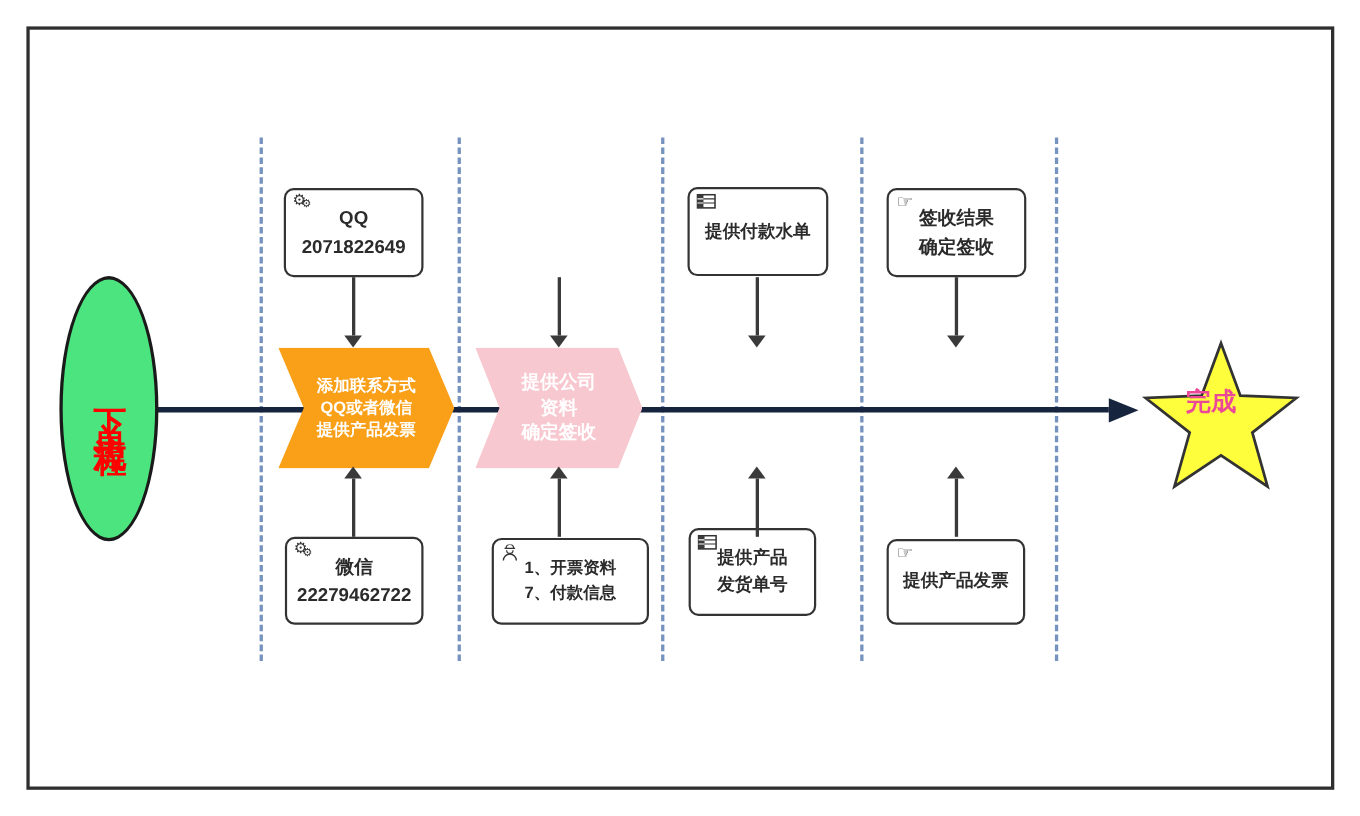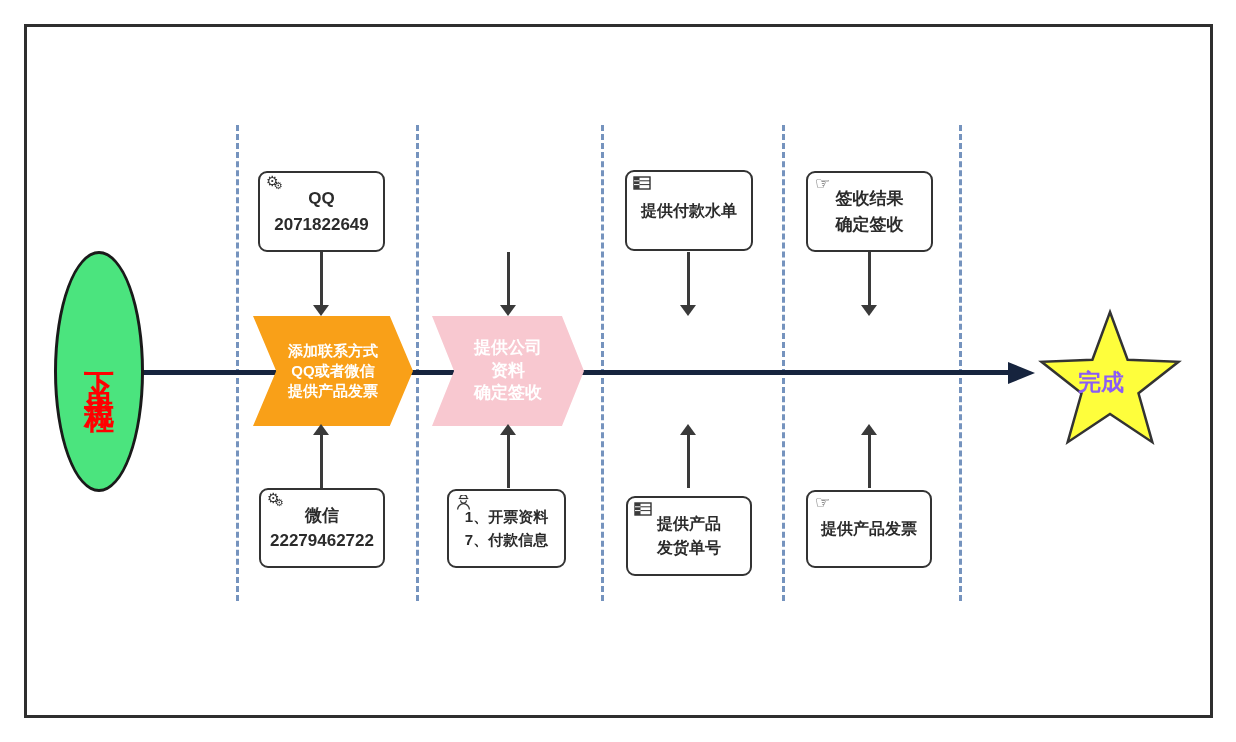--- a/index.html
+++ b/index.html
@@ -38,22 +38,22 @@
   .svg-icon{position:absolute;top:4px;left:6px;}
   .hand{position:absolute;top:2px;left:7px;font-size:17px;color:#333;line-height:1;}
 
   .stem{position:absolute;width:2.5px;background:#3a3a3a;}
   .ah-down{position:absolute;width:0;height:0;border-left:8px solid transparent;
     border-right:8px solid transparent;border-top:11px solid #3a3a3a;}
   .ah-up{position:absolute;width:0;height:0;border-left:8px solid transparent;
     border-right:8px solid transparent;border-bottom:11px solid #3a3a3a;}
 
   .star-svg{position:absolute;left:1034px;top:308px;}
-  .star-label{position:absolute;left:1046px;top:367px;width:110px;text-align:center;
-    font-size:23px;font-weight:bold;color:#8b5cf6;}
+  .star-label{position:absolute;left:1046px;top:350px;width:110px;text-align:center;
+    font-size:23px;font-weight:bold;color:#ec4899;}
 </style>
 </head>
 <body>
 
 <div class="canvas">
   <div class="frame"></div>
 
   <div class="vsep" style="left: 236px; border-left-color: rgb(117, 147, 190);"></div>
   <div class="vsep" style="left: 416px; border-left-color: rgb(117, 147, 190);"></div>
   <div class="vsep" style="left: 601px; border-left-color: rgb(117, 147, 190);"></div>
@@ -108,32 +108,32 @@
 
   <div class="infobox" style="left:259px;top:488px;width:126px;height:80px;font-size:17px;">
     <span class="gears">
         <span class="g1">⚙</span>
         <span class="g2">⚙</span>
       </span>
     <div>微信</div>
     <div>22279462722</div>
   </div>
 
-  <div class="infobox small-font" style="left:447px;top:489px;width:119px;height:79px;">
+  <div class="infobox small-font" style="left:447px;top:489px;width:143px;height:79px;">
     <svg class="svg-icon" width="17" height="16" viewBox="0 0 17 16">
       <path d="M5.1 3.2 a3.4 3.4 0 0 1 6.8 0" fill="none" stroke="#333" stroke-width="1.2"></path>
       <line x1="3.7" y1="3.5" x2="13.3" y2="3.5" stroke="#333" stroke-width="1.2"></line>
       <path d="M5.6 5.2 a2.9 2.9 0 0 0 5.8 0" fill="none" stroke="#333" stroke-width="1.1"></path>
       <path d="M2.6 14.6 a5.9 5.9 0 0 1 11.8 0" fill="none" stroke="#333" stroke-width="1.3"></path>
     </svg>
     <div>1、开票资料</div>
     <div>7、付款信息</div>
   </div>
 
-  <div class="infobox" style="left:626px;top:496px;width:126px;height:80px;">
+  <div class="infobox" style="left:626px;top:480px;width:116px;height:80px;font-family:Liberation Mono, monospace;">
     <svg class="svg-icon" width="18" height="14" viewBox="0 0 18 14">
       <rect x="1" y="1" width="16" height="12" fill="#fff" stroke="#333" stroke-width="1.4"></rect>
       <rect x="1" y="1" width="5.5" height="12" fill="#3a3a3a"></rect>
       <line x1="1" y1="4.8" x2="17" y2="4.8" stroke="#333" stroke-width="1"></line>
       <line x1="1" y1="8.6" x2="17" y2="8.6" stroke="#333" stroke-width="1"></line>
       <line x1="1" y1="4.8" x2="6.5" y2="4.8" stroke="#fff" stroke-width="1"></line>
       <line x1="1" y1="8.6" x2="6.5" y2="8.6" stroke="#fff" stroke-width="1"></line>
     </svg>
     <div>提供产品</div>
     <div>发货单号</div>

